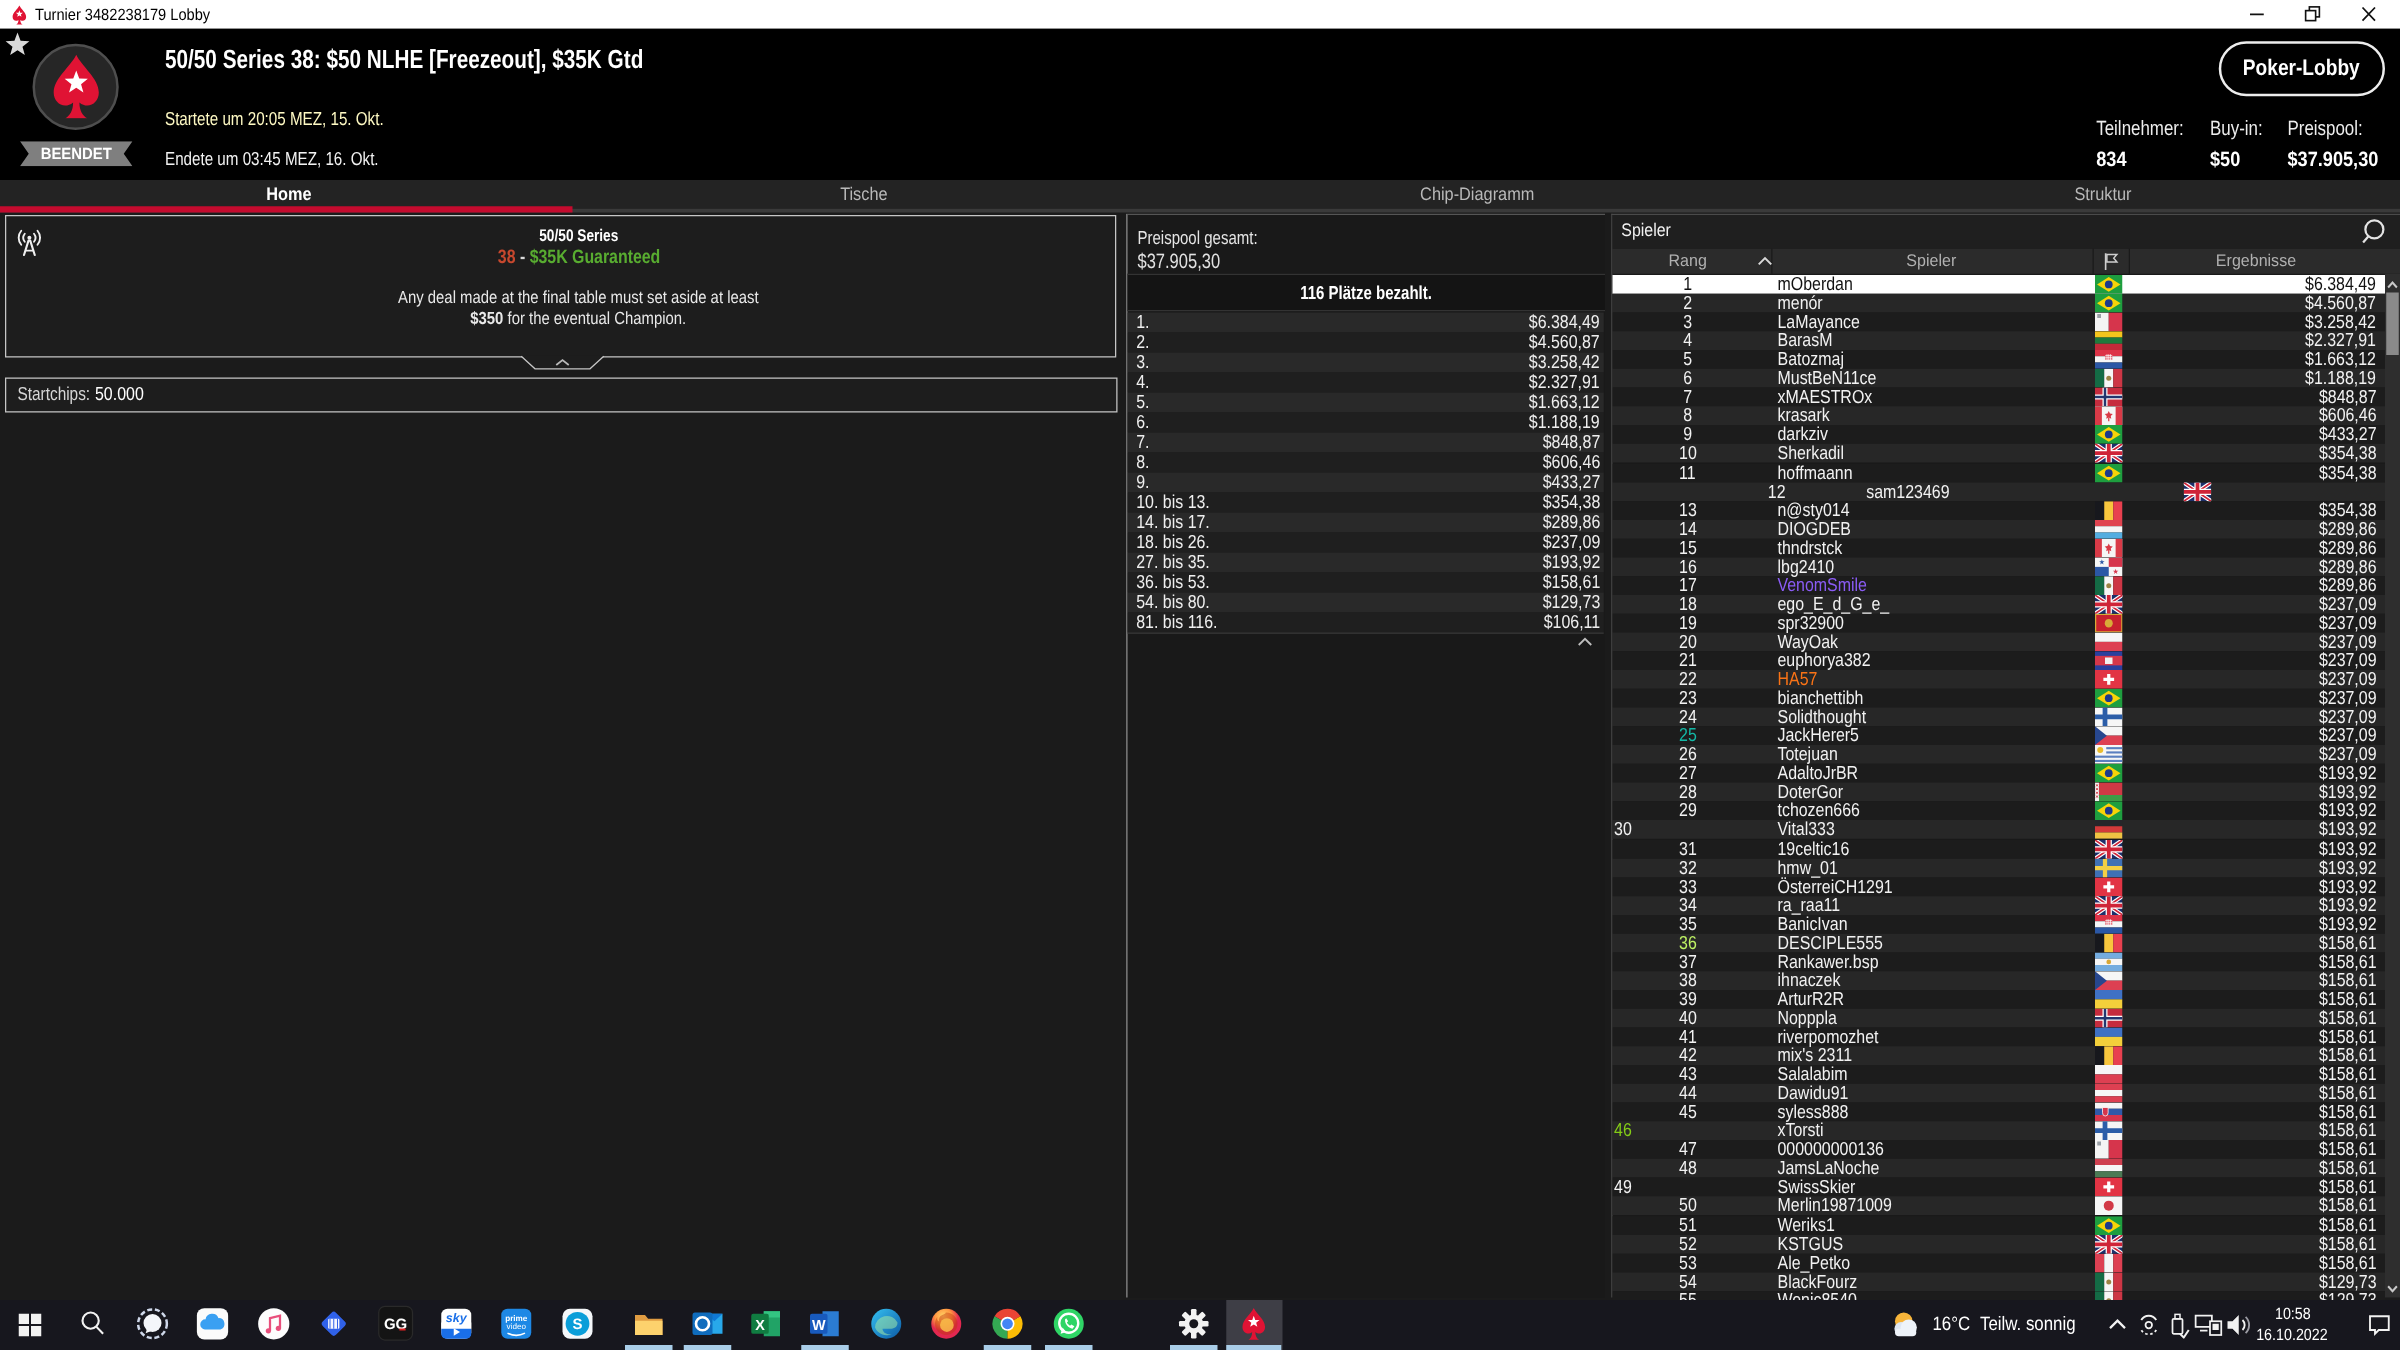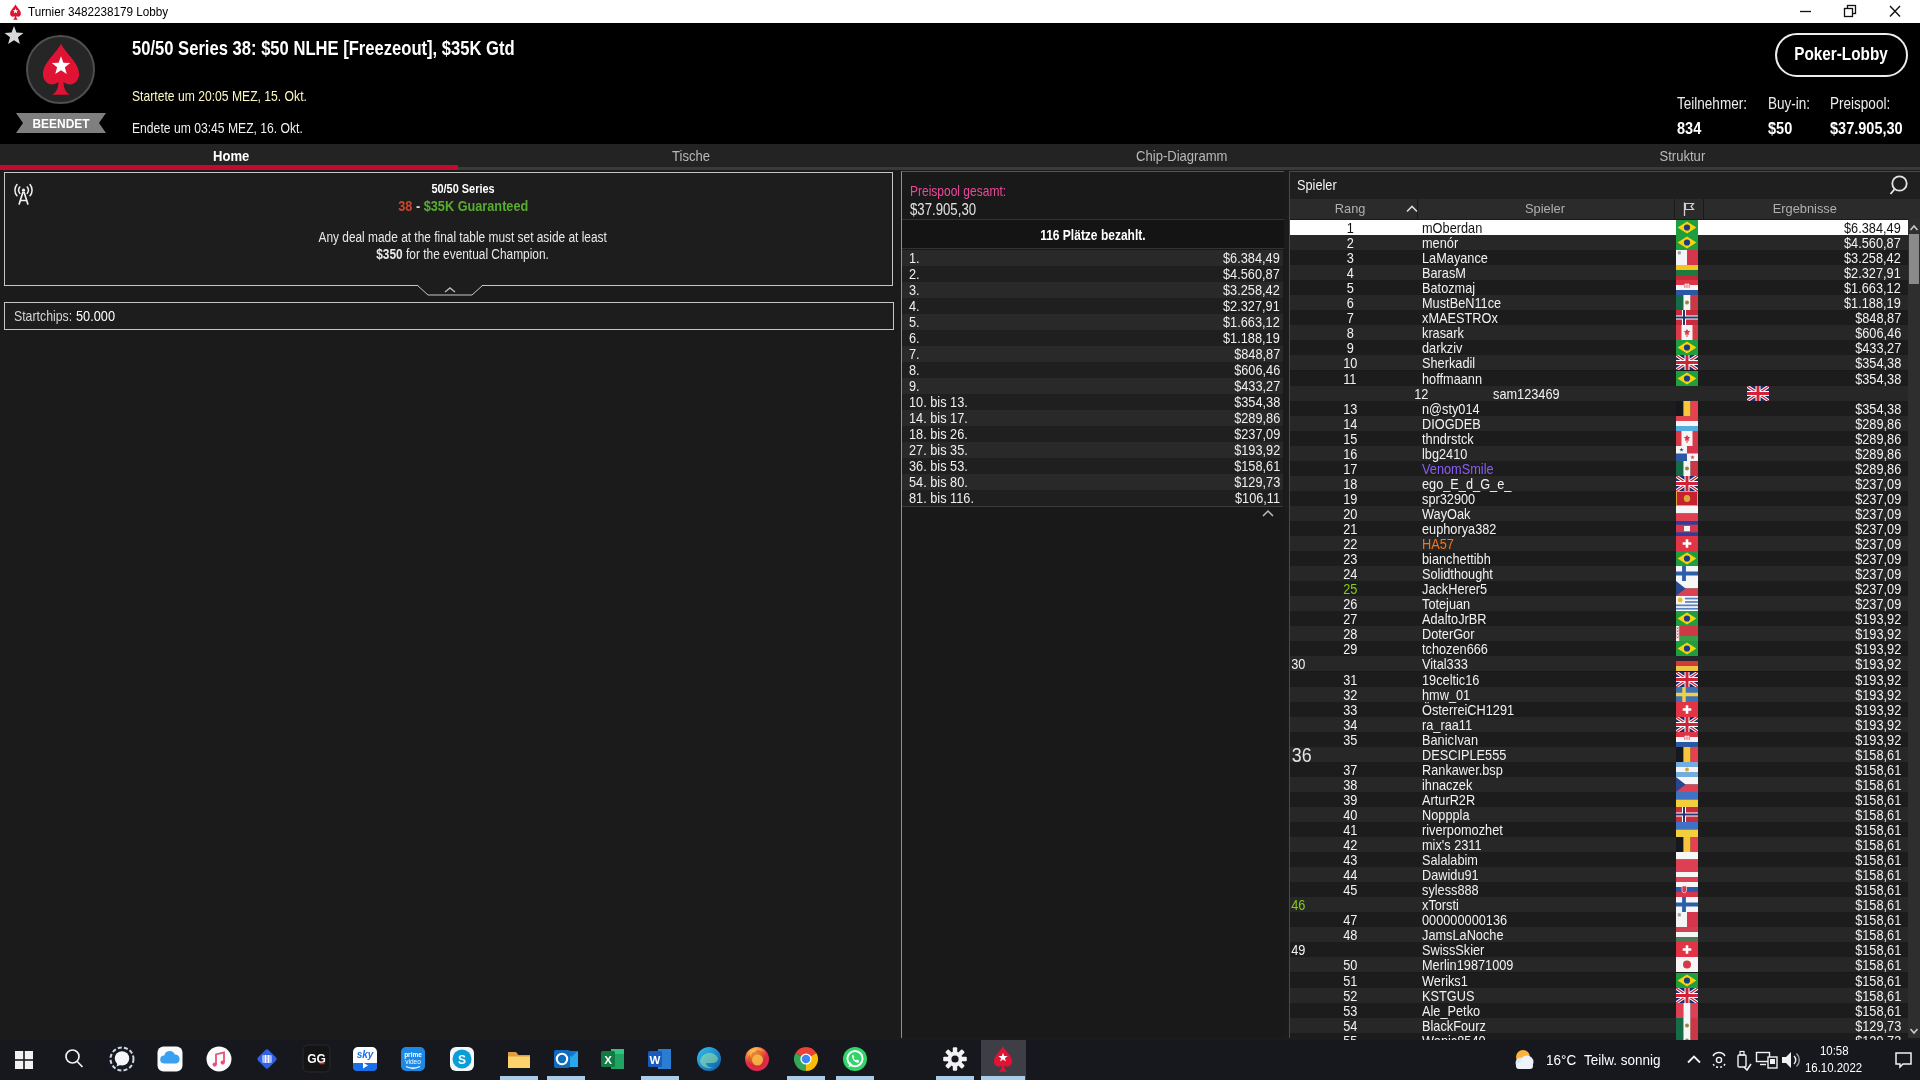--- a/index.html
+++ b/index.html
@@ -67,21 +67,21 @@
 <div class="abs" style="left:253px;top:246px;width:420px;height:16px;line-height:16px;font-size:14px;color:#e9e9e9;text-align:center;white-space:nowrap"><span style="display:inline-block;transform:scaleX(0.85);transform-origin:50% 50%"><b>$350</b> for the eventual Champion.</span></div>
 <svg class="abs" style="left:410px;top:283px;z-index:2" width="80" height="15" viewBox="0 0 80 15">
     <polygon points="7,1.5 73,1.5 62,12 18,12" fill="#1d1d1d"></polygon>
     <path d="M7,2 L18,12 L62,12 L73,2" fill="none" stroke="#c6c6c6" stroke-width="1"></path>
     <path d="M35,9 L40,5 L45,9" fill="none" stroke="#b8b8b8" stroke-width="1.4"></path>
   </svg>
 <div class="abs box" style="left:4px;top:302px;width:890px;height:28px"></div>
 <div class="abs" style="left:14px;top:302px;width:100px;height:28px;line-height:28px;font-size:15px;color:#d6d6d6;white-space:nowrap"><span style="display:inline-block;transform:scaleX(0.82);transform-origin:0 50%">Startchips:</span></div>
 <div class="abs" style="left:76px;top:302px;width:100px;height:28px;line-height:28px;font-size:15px;color:#fff;white-space:nowrap"><span style="display:inline-block;transform:scaleX(0.85);transform-origin:0 50%">50.000</span></div>
 <div class="abs" style="left:901px;top:171px;width:383px;height:867px;background:#191919;border-left:1px solid #8f8f8f;border-top:1px solid #555"></div>
-<div class="abs" style="left:910px;top:182px;width:200px;height:17px;line-height:17px;font-size:15px;color:#ec4899;white-space:nowrap"><span style="display:inline-block;transform:scaleX(0.8);transform-origin:0 50%">Preispool gesamt:</span></div>
+<div class="abs" style="left:910px;top:182px;width:200px;height:17px;line-height:17px;font-size:15px;color:#e5e5e5;white-space:nowrap"><span style="display:inline-block;transform:scaleX(0.8);transform-origin:0 50%">Preispool gesamt:</span></div>
 <div class="abs" style="left:910px;top:200px;width:200px;height:18px;line-height:18px;font-size:16.5px;color:#e2e2e2;white-space:nowrap"><span style="display:inline-block;transform:scaleX(0.8);transform-origin:0 50%">$37.905,30</span></div>
 <div class="abs" style="left:902px;top:219px;width:382px;height:30px;background:#141414;border-top:1px solid #333;border-bottom:1px solid #333"></div>
 <div class="abs" style="left:943px;top:226px;width:300px;height:17px;line-height:17px;font-size:15px;color:#fff;font-weight:bold;text-align:center;white-space:nowrap"><span style="display:inline-block;transform:scaleX(0.8);transform-origin:50% 50%">116 Plätze bezahlt.</span></div>
 <div class="abs" style="left:902px;top:250px;width:381px;height:16px;background:#292929"></div>
 <div class="abs" style="left:909px;top:250px;width:150px;height:16px;line-height:16px;font-size:15px;color:#efefef;white-space:nowrap"><span style="display:inline-block;transform:scaleX(0.85);transform-origin:0 50%">1.</span></div>
 <div class="abs" style="left:1130px;top:250px;width:150px;height:16px;line-height:16px;font-size:15px;color:#efefef;text-align:right;white-space:nowrap"><span style="display:inline-block;transform:scaleX(0.85);transform-origin:100% 50%">$6.384,49</span></div>
 <div class="abs" style="left:902px;top:266px;width:381px;height:16px;background:#1f1f1f"></div>
 <div class="abs" style="left:909px;top:266px;width:150px;height:16px;line-height:16px;font-size:15px;color:#efefef;white-space:nowrap"><span style="display:inline-block;transform:scaleX(0.85);transform-origin:0 50%">2.</span></div>
 <div class="abs" style="left:1130px;top:266px;width:150px;height:16px;line-height:16px;font-size:15px;color:#efefef;text-align:right;white-space:nowrap"><span style="display:inline-block;transform:scaleX(0.85);transform-origin:100% 50%">$4.560,87</span></div>
 <div class="abs" style="left:902px;top:282px;width:381px;height:16px;background:#292929"></div>
@@ -453,21 +453,21 @@
 <div class="abs" style="left:1290px;top:566.15px;width:618px;height:15.05px">
     <span class="abs" style="left:0;top:0;width:120px;height:15.05px;line-height:15.5px;text-align:center;font-size:15px;color:#f2f2f2"><span style="display:inline-block;transform:scaleX(0.85)">24</span></span>
     <span class="abs" style="left:132px;top:0;height:15.05px;line-height:15.5px;font-size:15px;color:#f2f2f2;white-space:nowrap"><span style="display:inline-block;transform:scaleX(0.85);transform-origin:0 50%">Solidthought</span></span>
     <svg class="abs" style="left:386px;top:0" width="22" height="15" viewBox="0 0 22 15">
       <rect width="22" height="15" fill="#f6f6f6"></rect>
       <path d="M8,0 V15 M0,7.5 H22" stroke="#2b5da8" stroke-width="3.8"></path>
     </svg>
     <span class="abs" style="right:7px;top:0;height:15.05px;line-height:15.5px;font-size:15px;color:#f2f2f2;white-space:nowrap"><span style="display:inline-block;transform:scaleX(0.85);transform-origin:100% 50%">$237,09</span></span>
   </div>
 <div class="abs" style="left:1290px;top:581.20px;width:618px;height:15.05px">
-    <span class="abs" style="left:0;top:0;width:120px;height:15.05px;line-height:15.5px;text-align:center;font-size:15px;color:#84cc16"><span style="display:inline-block;transform:scaleX(0.85)">25</span></span>
+    <span class="abs" style="left:0;top:0;width:120px;height:15.05px;line-height:15.5px;text-align:center;font-size:15px;color:#14b8a6"><span style="display:inline-block;transform:scaleX(0.85)">25</span></span>
     <span class="abs" style="left:132px;top:0;height:15.05px;line-height:15.5px;font-size:15px;color:#f2f2f2;white-space:nowrap"><span style="display:inline-block;transform:scaleX(0.85);transform-origin:0 50%">JackHerer5</span></span>
     <svg class="abs" style="left:386px;top:0" width="22" height="15" viewBox="0 0 22 15">
       <rect width="22" height="7.5" fill="#f6f6f6"></rect>
       <rect y="7.5" width="22" height="7.5" fill="#dd4052"></rect>
       <polygon points="0,0 9.5,7.5 0,15" fill="#27478f"></polygon>
     </svg>
     <span class="abs" style="right:7px;top:0;height:15.05px;line-height:15.5px;font-size:15px;color:#f2f2f2;white-space:nowrap"><span style="display:inline-block;transform:scaleX(0.85);transform-origin:100% 50%">$237,09</span></span>
   </div>
 <div class="abs" style="left:1290px;top:596.25px;width:618px;height:15.05px">
     <span class="abs" style="left:0;top:0;width:120px;height:15.05px;line-height:15.5px;text-align:center;font-size:15px;color:#f2f2f2"><span style="display:inline-block;transform:scaleX(0.85)">26</span></span>
@@ -571,21 +571,21 @@
     <svg class="abs" style="left:386px;top:0" width="22" height="15" viewBox="0 0 22 15">
       <rect width="22" height="5" fill="#dd3347"></rect>
       <rect y="5" width="22" height="5" fill="#f6f6f6"></rect>
       <rect y="10" width="22" height="5" fill="#2b57a5"></rect>
       <rect x="8.2" y="3.4" width="5.6" height="4.6" fill="#e04354"></rect>
       <path d="M8.2,4.5 H13.8 M8.2,5.9 H13.8 M8.2,7.3 H13.8 M9.6,3.4 V8 M11,3.4 V8 M12.4,3.4 V8" stroke="#fff" stroke-width="0.55"></path>
     </svg>
     <span class="abs" style="right:7px;top:0;height:15.05px;line-height:15.5px;font-size:15px;color:#f2f2f2;white-space:nowrap"><span style="display:inline-block;transform:scaleX(0.85);transform-origin:100% 50%">$193,92</span></span>
   </div>
 <div class="abs" style="left:1290px;top:746.75px;width:618px;height:15.05px">
-    <span class="abs" style="left:0;top:0;width:120px;height:15.05px;line-height:15.5px;text-align:left;font-size:21px;color:#e5e5e5"><span style="display:inline-block;transform:scaleX(0.85)">36</span></span>
+    <span class="abs" style="left:0;top:0;width:120px;height:15.05px;line-height:15.5px;text-align:center;font-size:15px;color:#bef264"><span style="display:inline-block;transform:scaleX(0.85)">36</span></span>
     <span class="abs" style="left:132px;top:0;height:15.05px;line-height:15.5px;font-size:15px;color:#f2f2f2;white-space:nowrap"><span style="display:inline-block;transform:scaleX(0.85);transform-origin:0 50%">DESCIPLE555</span></span>
     <svg class="abs" style="left:386px;top:0" width="22" height="15" viewBox="0 0 22 15">
       <rect width="7.4" height="15" fill="#17181d"></rect>
       <rect x="7.4" width="7.2" height="15" fill="#f8c63d"></rect>
       <rect x="14.6" width="7.4" height="15" fill="#e8404f"></rect>
     </svg>
     <span class="abs" style="right:7px;top:0;height:15.05px;line-height:15.5px;font-size:15px;color:#f2f2f2;white-space:nowrap"><span style="display:inline-block;transform:scaleX(0.85);transform-origin:100% 50%">$158,61</span></span>
   </div>
 <div class="abs" style="left:1290px;top:761.80px;width:618px;height:15.05px">
     <span class="abs" style="left:0;top:0;width:120px;height:15.05px;line-height:15.5px;text-align:center;font-size:15px;color:#f2f2f2"><span style="display:inline-block;transform:scaleX(0.85)">37</span></span>

